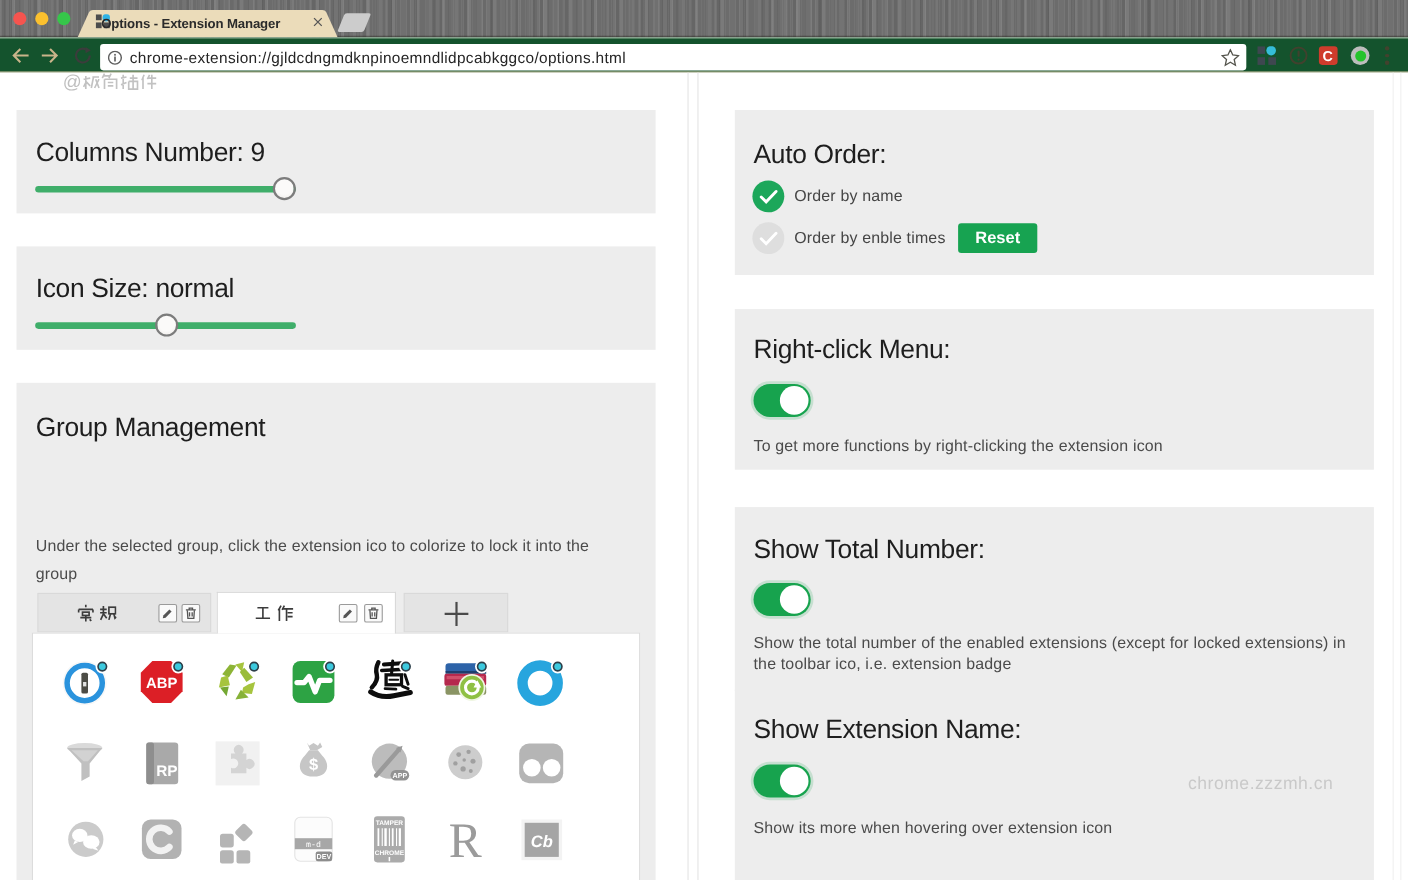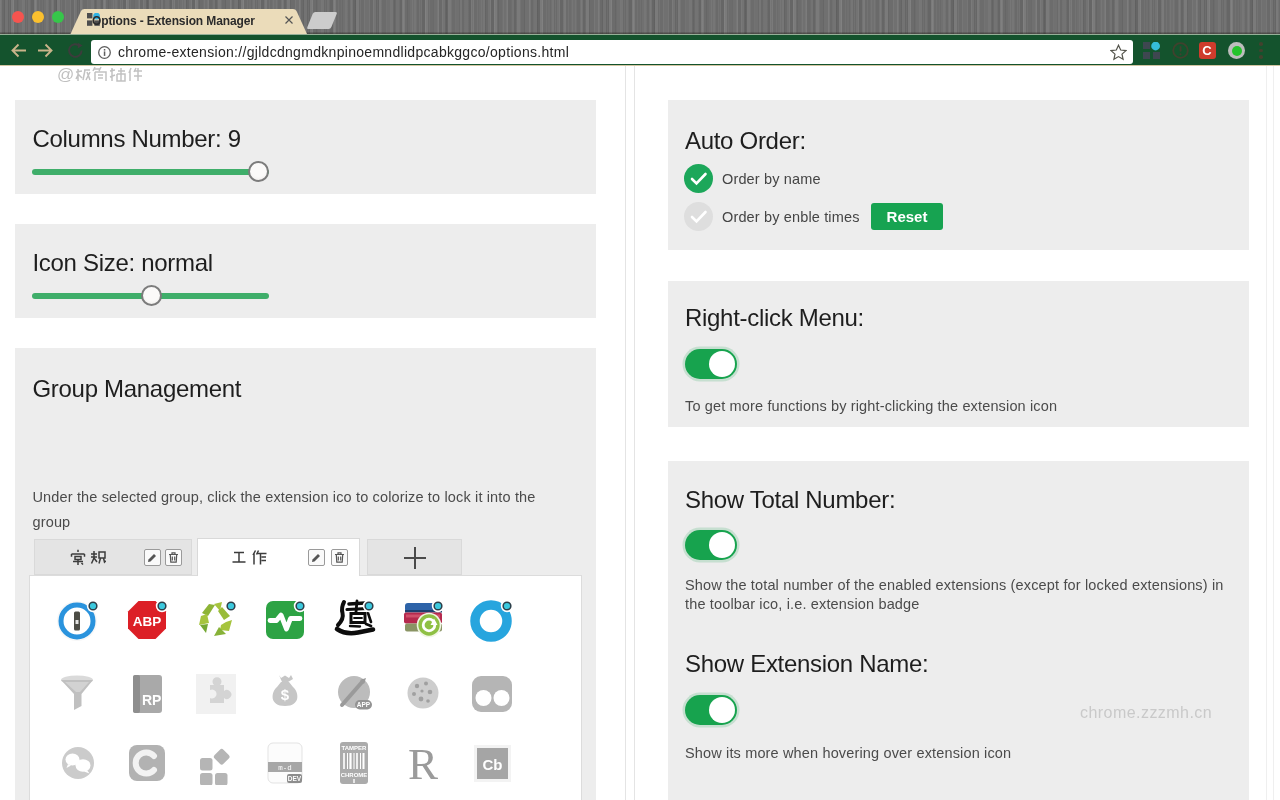--- a/index.html
+++ b/index.html
@@ -420,21 +420,21 @@
                 </g>
               <text x="22" y="36" font-size="6" font-weight="bold" fill="#fff" text-anchor="middle" font-family="Liberation Sans, sans-serif">CHROME</text>
               <path d="M22 38 L22 42" stroke="#fff" stroke-width="1.4"></path>
             </svg>
           </div>
           <div class="abs gicon" style="left:371px; top:165px;">
             <svg width="44" height="44" viewBox="0 0 44 44">
               <text x="22" y="38" font-size="45" fill="#9b9b9b" text-anchor="middle" font-family="Liberation Serif, serif">R</text>
             </svg>
           </div>
-          <div class="abs gicon" style="left:440px; top:165px;">
+          <div class="abs gicon" style="left:440px; top:165px;font-style:italic;">
             <svg width="44" height="44" viewBox="0 0 44 44">
               <rect x="4" y="4" width="37" height="37" fill="#f3f3f3"></rect>
               <rect x="7" y="7" width="31" height="31" fill="#a5a5a5"></rect>
               <text x="22.5" y="29" font-size="15" font-weight="bold" fill="#fff" text-anchor="middle" font-family="Liberation Sans, sans-serif">Cb</text>
             </svg>
           </div>
         </div>
       </div>
     </div>
 

